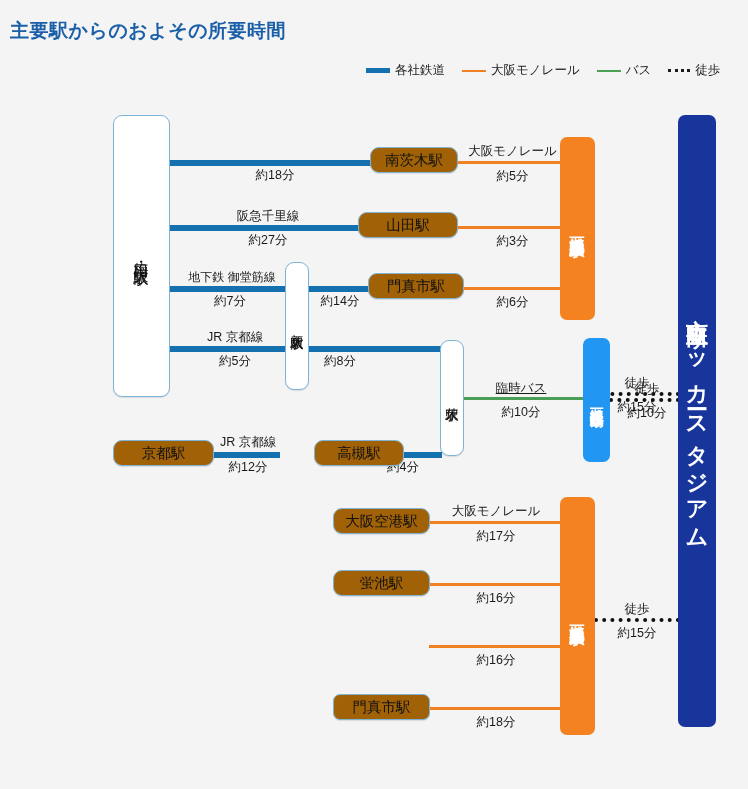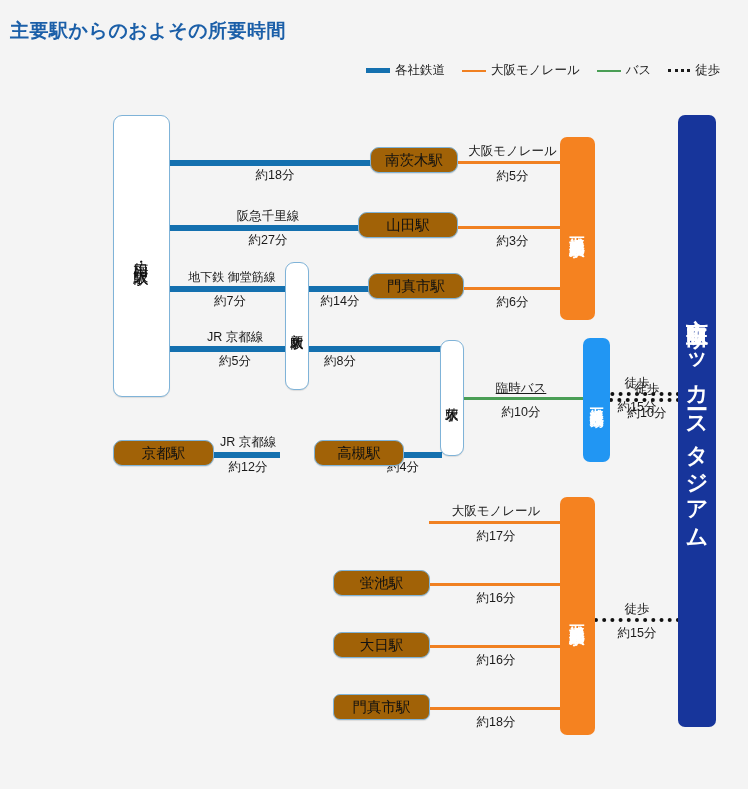--- a/index.html
+++ b/index.html
@@ -195,28 +195,28 @@
   </div>
 
   <div class="pill" style="left:113px;top:440px;width:101px;height:26px;">
     <span>京都駅</span>
   </div>
 
   <div class="pill" style="left:279px;top:440px;width:90px;height:26px;margin-left:35px;">
     <span>高槻駅</span>
   </div>
 
+  <div class="pill" style="left:333px;top:508px;width:97px;height:26px;">
+    <span>大阪空港駅</span>
+  </div>
 
   <div class="pill" style="left:333px;top:570px;width:97px;height:26px;">
     <span>蛍池駅</span>
   </div>
 
-  <div class="pill" style="left:333px;top:632px;width:97px;height:26px;">
-    <span>大日駅</span>
-  </div>
 
   <div class="pill" style="left:333px;top:694px;width:97px;height:26px;border-radius:7px;">
     <span>門真市駅</span>
   </div>
 
   <div class="hub hub-orange" style="left:560px;top:137px;width:35px;height:183px;">
     <span class="vtext">万博記念公園駅</span>
   </div>
 
   <div class="hub hub-lblue" style="left:583px;top:338px;width:27px;height:124px;">

